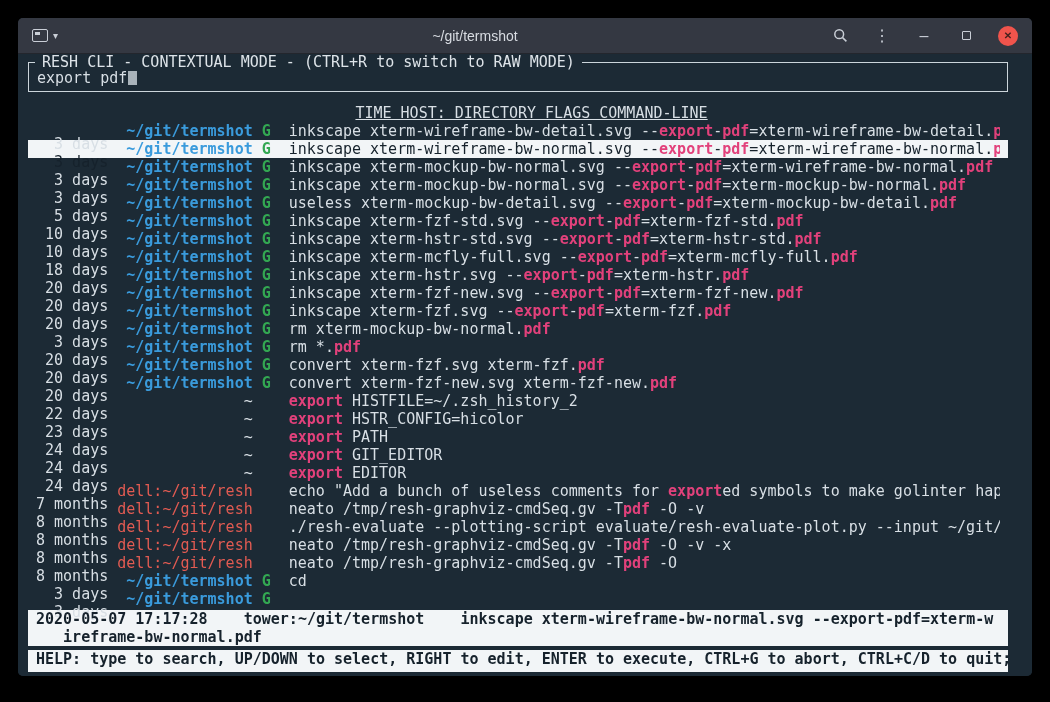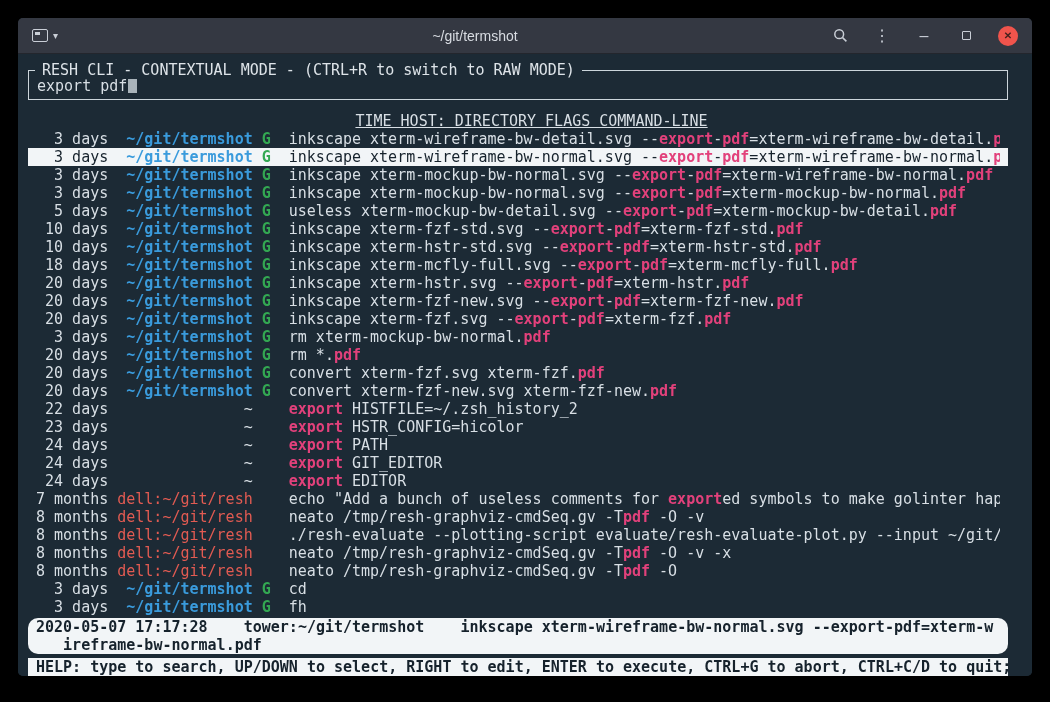--- a/index.html
+++ b/index.html
@@ -36,54 +36,53 @@
     background:var(--close-red,#f0544c); color:#46211d;
     display:inline-flex; align-items:center; justify-content:center;
     font-size:10px; font-weight:bold; cursor:pointer;
   }
 
   
   .terminal {
     flex:1; overflow:hidden;
     background:var(--terminal-bg,#1c2a35); color:var(--terminal-fg,#d8dfe5);
     font:15px/18px "DejaVu Sans Mono","Liberation Mono",monospace;
-    padding:8px 24px 0 10px;
+    padding:0 24px 0 10px;
   }
 
   .resh-box {
     position:relative; border:1px solid #ccd5db;
     margin:8px 0 12px; padding:6px 8px 4px;
   }
   .resh-box-title {
     position:absolute; top:-10px; left:6px;
     background:var(--terminal-bg,#1c2a35); padding:0 7px;
     white-space:pre; color:#dde3e8;
   }
   .query-line { white-space:pre; height:18px; }
   .cursor { display:inline-block; width:9px; height:15px; background:#a9b3ba; margin-left:1px; vertical-align:-2px; }
 
   .table-header { padding:0 8px; height:18px; white-space:pre;text-align:center; }
   .table-header .u { text-decoration:underline; }
 
   .row { display:flex; height:18px; padding:0 8px; white-space:pre; }
-  .col-time { flex:none; width:8ch; text-align:right; }
+  .col-time { flex:none; width:8ch; text-align:right;margin-top:13px; }
   .col-host { flex:none; width:15ch; text-align:right; margin-left:1ch; }
   .col-flag { flex:none; width:2ch; margin-left:1ch; color:var(--flag-green,#33a852); font-weight:bold; }
   .col-cmd  { flex:1; margin-left:1ch; overflow:hidden; }
   .host-blue { color:var(--host-blue,#3a9bdc); font-weight:bold; }
   .host-red  { color:var(--host-red,#e25b52); }
   .host-plain { color:inherit; }
   .match { color:var(--match-pink,#e2417b); font-weight:bold; }
   .row.selected { background:var(--selection-bg,#f2f5f7); color:var(--selection-fg,#16222c); }
 
   .detail {
     margin-top:2px; background:var(--selection-bg,#f2f5f7);
     color:var(--selection-fg,#16222c); font-weight:bold;
     padding:0 8px;
-    border-radius:10px;
   }
   .detail div { height:18px; white-space:pre; overflow:hidden; }
 
   .help {
     margin-top:4px; height:22px; padding:0 8px;
     background:var(--selection-bg,#f2f5f7); color:var(--selection-fg,#16222c);
     font-weight:bold; white-space:pre; overflow:hidden;
   }
 </style>
 </head>
@@ -148,21 +147,21 @@
         <div class="row"><span class="col-time">23 days</span><span class="col-host host-plain">~</span><span class="col-flag"></span><span class="col-cmd"><span class="match">export</span><span> HSTR_CONFIG=hicolor</span></span></div>
         <div class="row"><span class="col-time">24 days</span><span class="col-host host-plain">~</span><span class="col-flag"></span><span class="col-cmd"><span class="match">export</span><span> PATH</span></span></div>
         <div class="row"><span class="col-time">24 days</span><span class="col-host host-plain">~</span><span class="col-flag"></span><span class="col-cmd"><span class="match">export</span><span> GIT_EDITOR</span></span></div>
         <div class="row"><span class="col-time">24 days</span><span class="col-host host-plain">~</span><span class="col-flag"></span><span class="col-cmd"><span class="match">export</span><span> EDITOR</span></span></div>
         <div class="row"><span class="col-time">7 months</span><span class="col-host host-red">dell:~/git/resh</span><span class="col-flag"></span><span class="col-cmd"><span>echo "Add a bunch of useless comments for </span><span class="match">export</span><span>ed symbols to make golinter happ</span></span></div>
         <div class="row"><span class="col-time">8 months</span><span class="col-host host-red">dell:~/git/resh</span><span class="col-flag"></span><span class="col-cmd"><span>neato /tmp/resh-graphviz-cmdSeq.gv -T</span><span class="match">pdf</span><span> -O -v</span></span></div>
         <div class="row"><span class="col-time">8 months</span><span class="col-host host-red">dell:~/git/resh</span><span class="col-flag"></span><span class="col-cmd"><span>./resh-evaluate --plotting-script evaluate/resh-evaluate-plot.py --input ~/git/r</span></span></div>
         <div class="row"><span class="col-time">8 months</span><span class="col-host host-red">dell:~/git/resh</span><span class="col-flag"></span><span class="col-cmd"><span>neato /tmp/resh-graphviz-cmdSeq.gv -T</span><span class="match">pdf</span><span> -O -v -x</span></span></div>
         <div class="row"><span class="col-time">8 months</span><span class="col-host host-red">dell:~/git/resh</span><span class="col-flag"></span><span class="col-cmd"><span>neato /tmp/resh-graphviz-cmdSeq.gv -T</span><span class="match">pdf</span><span> -O</span></span></div>
         <div class="row"><span class="col-time">3 days</span><span class="col-host host-blue">~/git/termshot</span><span class="col-flag">G</span><span class="col-cmd"><span>cd</span></span></div>
-        <div class="row"><span class="col-time">3 days</span><span class="col-host host-blue">~/git/termshot</span><span class="col-flag">G</span><span class="col-cmd"><span>fh</span></span></div>
+        <div class="row"><span class="col-time">3 days</span><span class="col-host host-blue">~/git/termshot</span><span class="col-flag">G</span></div>
       </div>
 
     <div class="detail">
       <div>2020-05-07 17:17:28    tower:~/git/termshot    inkscape xterm-wireframe-bw-normal.svg --export-pdf=xterm-w</div>
       <div>   ireframe-bw-normal.pdf</div>
     </div>
 
     <div class="help">HELP: type to search, UP/DOWN to select, RIGHT to edit, ENTER to execute, CTRL+G to abort, CTRL+C/D to quit;</div>
 
   </div>

